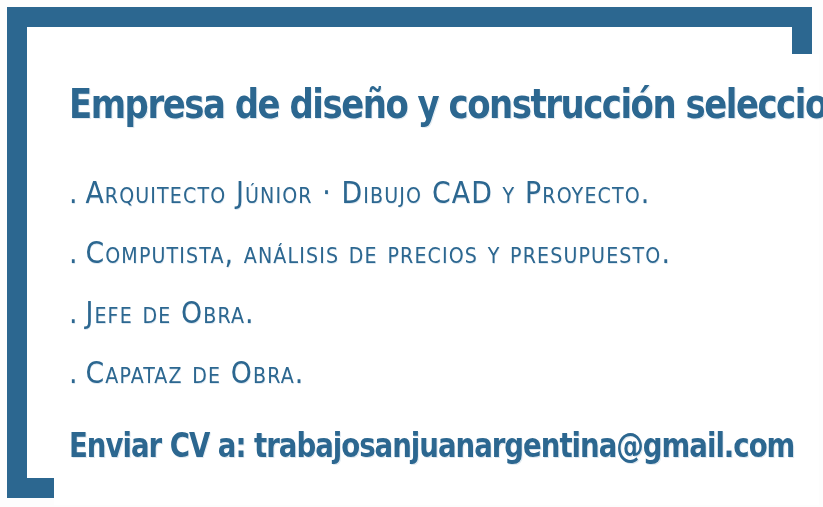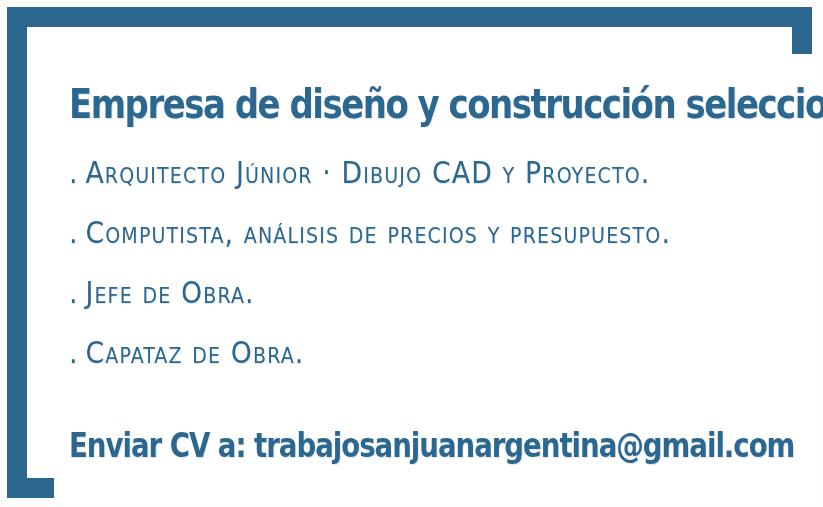--- a/index.html
+++ b/index.html
@@ -66,21 +66,21 @@
     text-shadow:
        1px 0 0 rgba(255,255,255,0.30),
        0 1px 0 rgba(255,255,255,0.18),
        1px 1px 0 rgba(120,160,190,0.25);
   }
 
   
   .list {
     position: absolute;
     left: 15px;
-    top: 88px;
+    top: 108px;
     width: 748px;
   }
   .list-item {
     display: block;
     color: #2c6790;
     font-family: "DejaVu Sans Condensed", "Liberation Sans Narrow", "Liberation Sans", sans-serif;
     font-weight: 500;
     font-size: 31px;
     line-height: 60px;
     letter-spacing: 1.2px;

